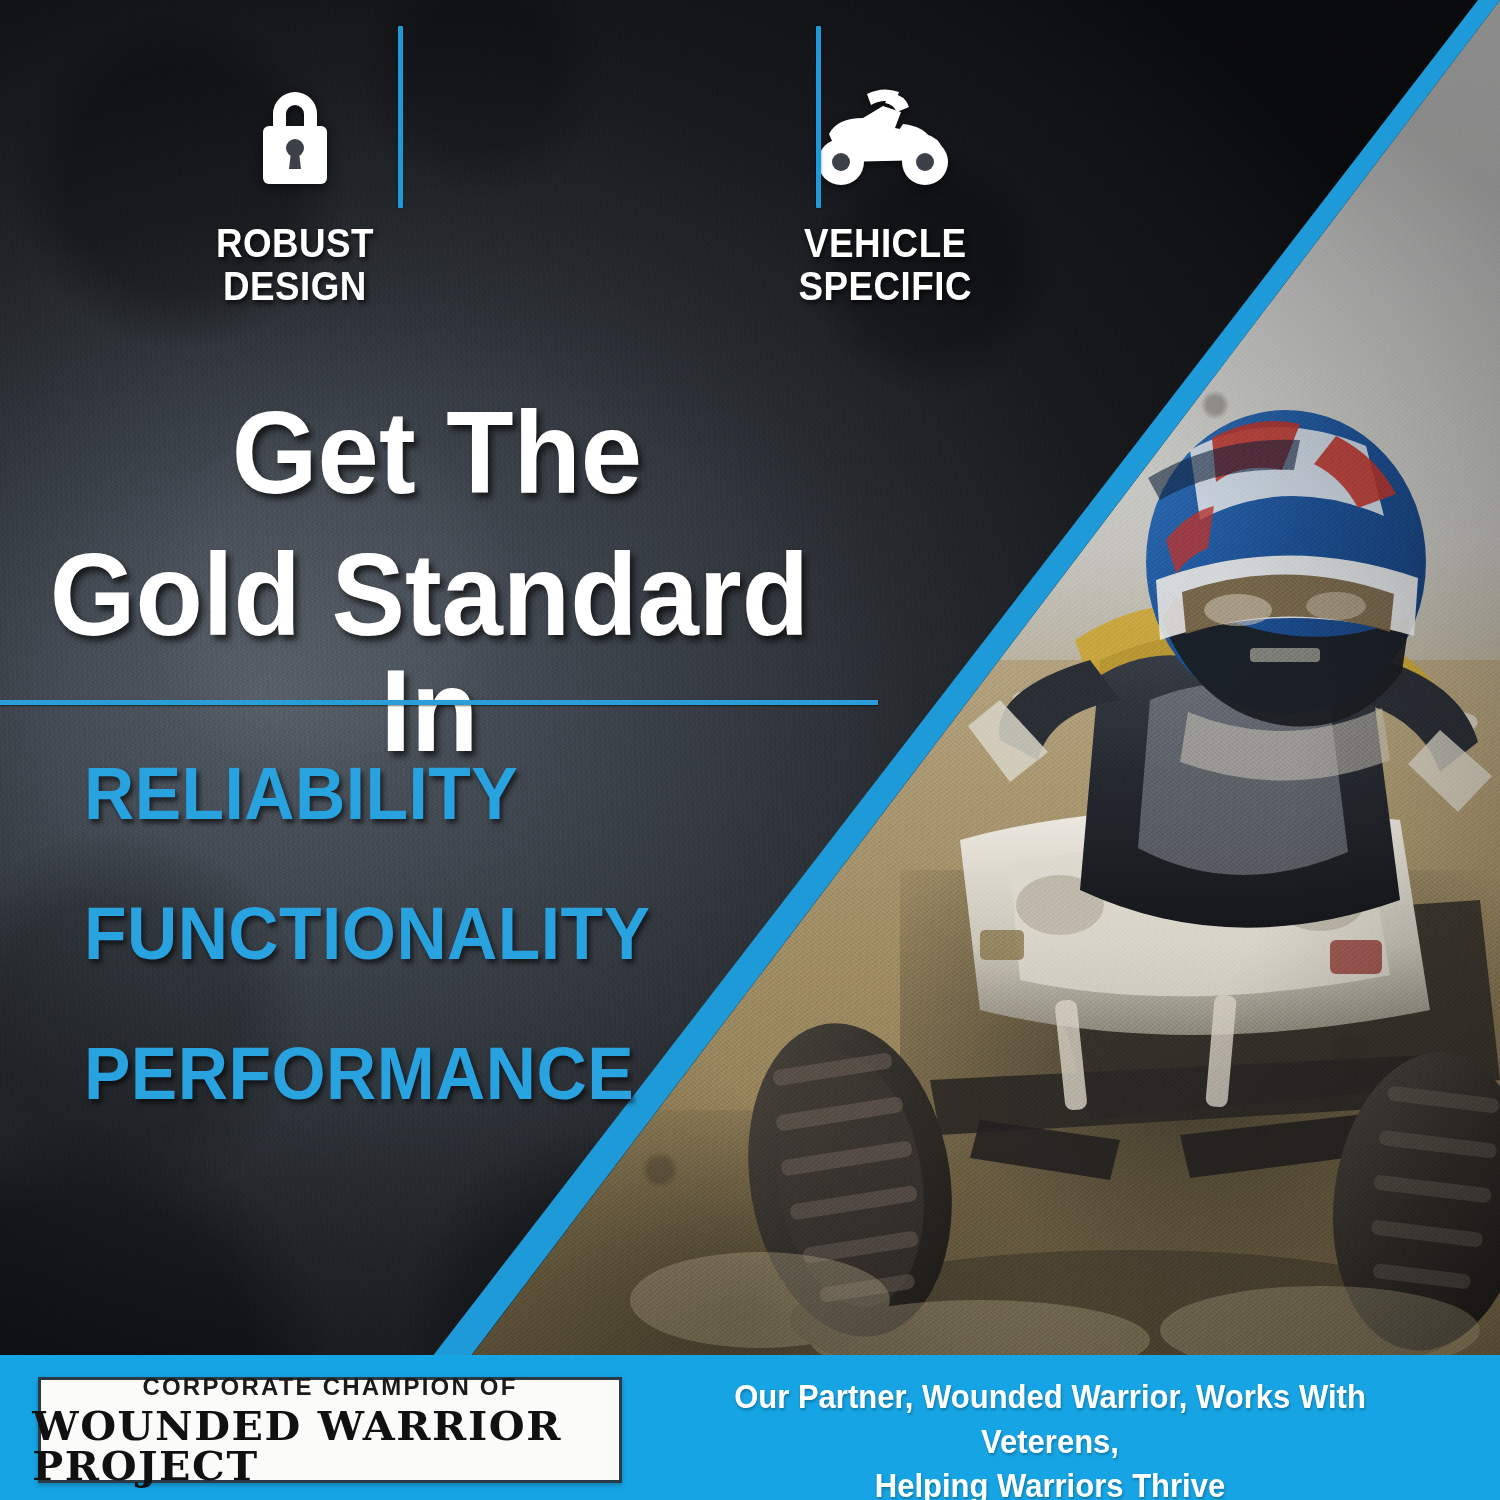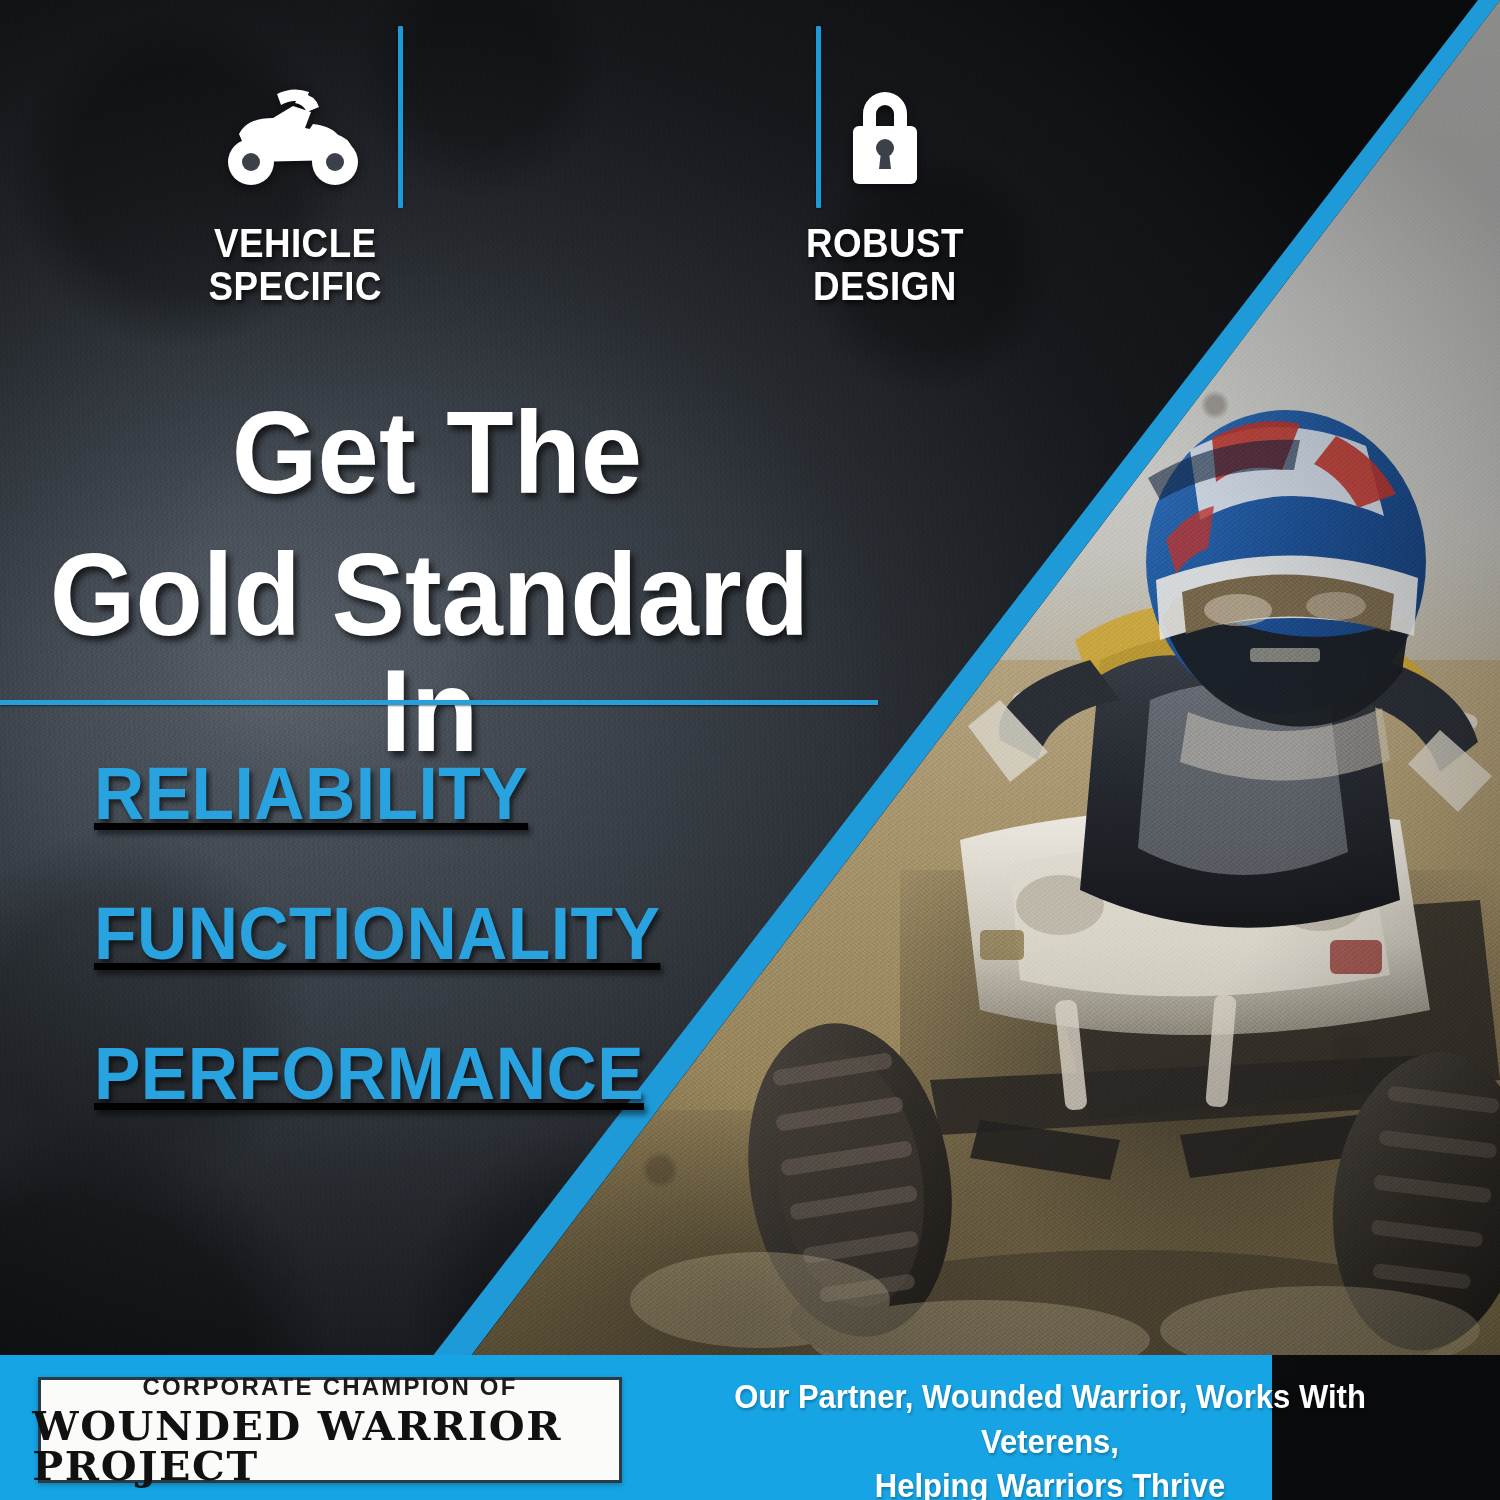--- a/index.html
+++ b/index.html
@@ -193,39 +193,39 @@
     left: 0; top: 700px;
     width: 878px;
     height: 5px;
     background: #2a9ed8;
     box-shadow: 0 1px 2px rgba(0,0,0,.5);
   }
 
   
   .benefits {
     position: absolute;
-    left: 94px; top: 757px; text-decoration: underline;
+    left: 84px; top: 757px;
   }
   .benefit {
     color: #29a3e0;
     font-size: 74px;
     font-weight: 700;
     line-height: 1.0;
     letter-spacing: .5px;
     margin-bottom: 66px;
     text-shadow: 3px 4px 6px rgba(0,0,0,.6);
     transform: scaleX(.94);
     transform-origin: left center;
   }
 
   
   .footer {
     position: absolute;
     left: 0; top: 1355px;
-    width: 1272px; height: 145px;
+    width: 1500px; height: 145px;
     background: #16a4e4;
     display: flex;
     align-items: center;
   }
   .wwp-badge {
     position: absolute;
     left: 38px; top: 22px;
     width: 578px; height: 100px;
     background: #fbfbf9;
     border: 3px solid #2b3a47;
@@ -410,56 +410,56 @@
   </div>
 
   <svg class="diag-stripe" viewBox="0 0 1500 1500">
     <polygon points="1478,0 1500,0 470,1357 432,1357" fill="#1f9ad8"></polygon>
   </svg>
 
   <div class="features">
 
     <div class="feature">
       <div class="ficon">
-        <svg width="156" height="104" viewBox="0 0 156 104">
-
-          <path d="M60 10 q16 -8 32 -2 l-4 11 q-12 -5 -24 2 Z" fill="#fff"></path>
-          <path d="M84 9 q14 2 18 14 l-12 5 q-4 -8 -12 -9 Z" fill="#fff"></path>
-
-          <path d="M22 50 q8 -16 34 -16 l20 -12 l18 6 l-6 16 l30 6 q14 3 18 16 l-14 10 l-88 2 Z" fill="#fff"></path>
-
-          <path d="M96 40 q22 2 30 18 l-16 4 q-6 -11 -20 -13 Z" fill="#fff"></path>
-
-          <circle cx="34" cy="78" r="23" fill="#fff"></circle>
-          <circle cx="34" cy="78" r="9" fill="#3c4149"></circle>
-          <circle cx="118" cy="78" r="23" fill="#fff"></circle>
-          <circle cx="118" cy="78" r="9" fill="#3c4149"></circle>
-        </svg>
-      </div>
-      <div class="flabel">
-        <span>VEHICLE</span><br>
-        <span>SPECIFIC</span>
-      </div>
-    </div>
-
-    <div class="feature">
-      <div class="ficon">
         <svg width="92" height="104" viewBox="0 0 92 104">
           <path d="M24 44 V30 a22 22 0 0 1 44 0 V44 h-13 V30 a9 9 0 0 0 -18 0 V44 Z" fill="#fff"></path>
           <rect x="14" y="42" width="64" height="58" rx="6" fill="#fff"></rect>
           <circle cx="46" cy="64" r="9" fill="#3c4149"></circle>
           <path d="M42 68 h8 l2 17 h-12 Z" fill="#3c4149"></path>
         </svg>
       </div>
       <div class="flabel">
         <span>ROBUST</span><br>
         <span>DESIGN</span>
       </div>
     </div>
 
+    <div class="feature">
+      <div class="ficon">
+        <svg width="156" height="104" viewBox="0 0 156 104">
+
+          <path d="M60 10 q16 -8 32 -2 l-4 11 q-12 -5 -24 2 Z" fill="#fff"></path>
+          <path d="M84 9 q14 2 18 14 l-12 5 q-4 -8 -12 -9 Z" fill="#fff"></path>
+
+          <path d="M22 50 q8 -16 34 -16 l20 -12 l18 6 l-6 16 l30 6 q14 3 18 16 l-14 10 l-88 2 Z" fill="#fff"></path>
+
+          <path d="M96 40 q22 2 30 18 l-16 4 q-6 -11 -20 -13 Z" fill="#fff"></path>
+
+          <circle cx="34" cy="78" r="23" fill="#fff"></circle>
+          <circle cx="34" cy="78" r="9" fill="#3c4149"></circle>
+          <circle cx="118" cy="78" r="23" fill="#fff"></circle>
+          <circle cx="118" cy="78" r="9" fill="#3c4149"></circle>
+        </svg>
+      </div>
+      <div class="flabel">
+        <span>VEHICLE</span><br>
+        <span>SPECIFIC</span>
+      </div>
+    </div>
+
   </div>
 
   <div class="vdiv d1"></div>
   <div class="vdiv d2"></div>
 
   <div class="headline">
     <div class="hl-1">Get The</div>
     <div class="hl-2">Gold Standard In</div>
   </div>
 

